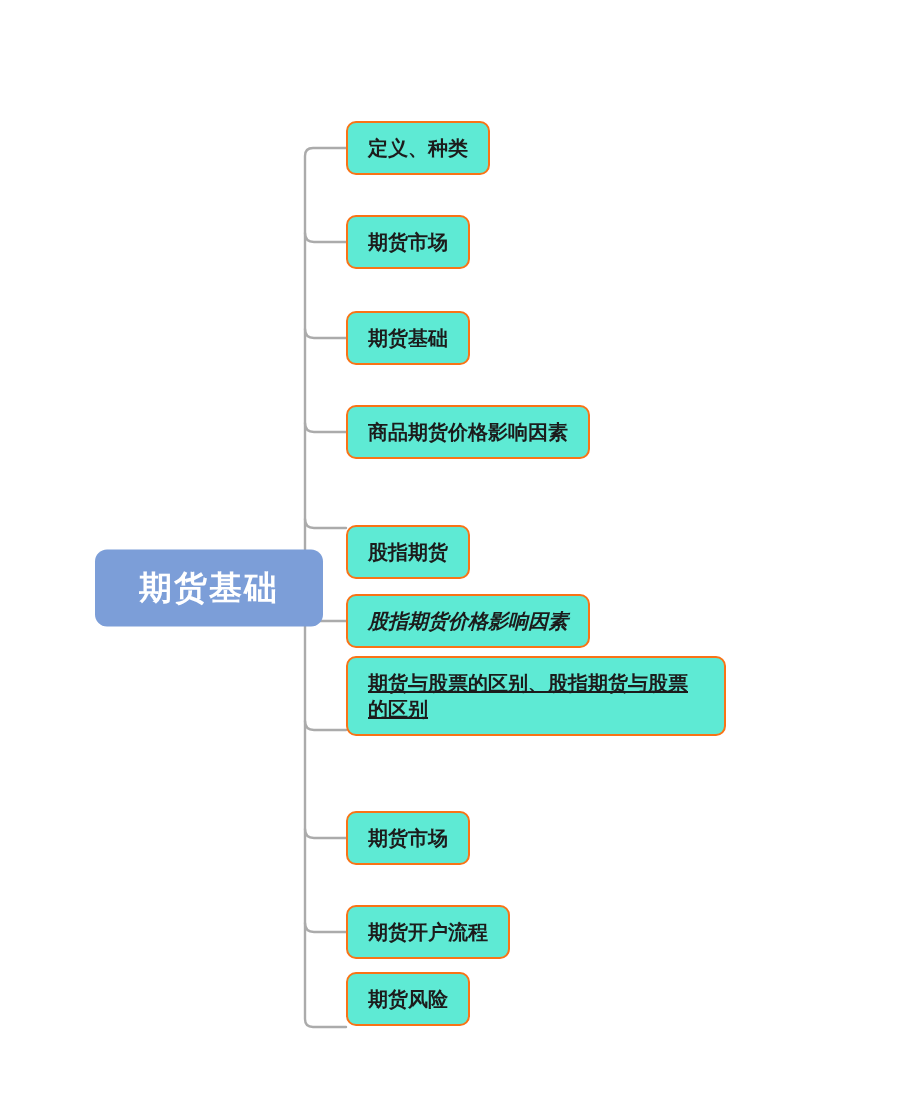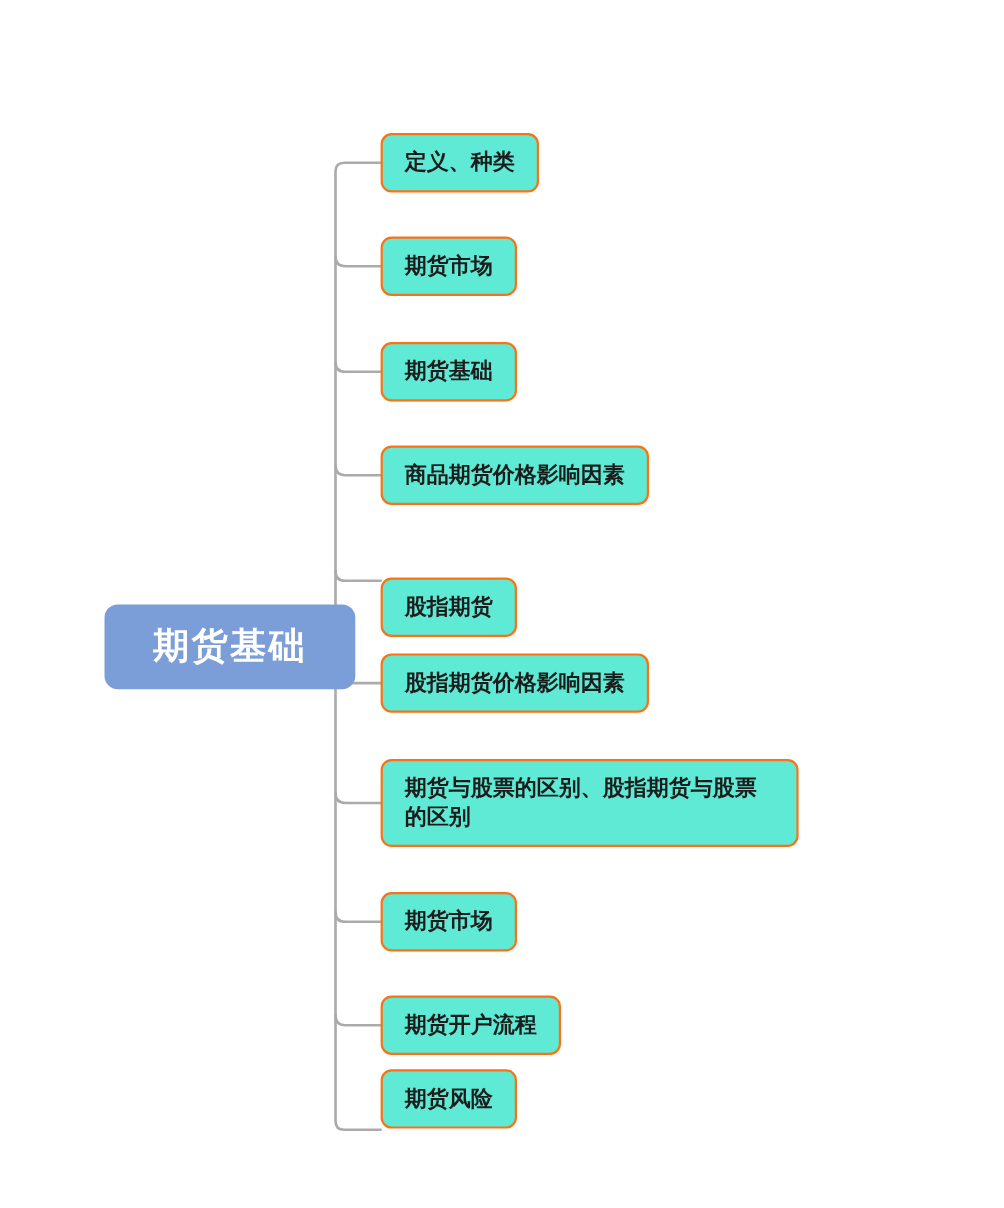--- a/index.html
+++ b/index.html
@@ -77,19 +77,19 @@
   <div class="root-node">
     <span>期货基础</span>
   </div>
 
   <div id="children">
       <div class="node" style="top: 148px;"><span>定义、种类</span></div>
       <div class="node" style="top: 242px;"><span>期货市场</span></div>
       <div class="node" style="top: 338px;"><span>期货基础</span></div>
       <div class="node" style="top: 432px;"><span>商品期货价格影响因素</span></div>
       <div class="node" style="top: 552px;"><span>股指期货</span></div>
-      <div class="node" style="top: 621px;"><span>股指期货价格影响因素</span></div>
-      <div class="node" style="top: 730px;"><span>期货与股票的区别、股指期货与股票的区别</span></div>
+      <div class="node" style="top: 621px; font-style: italic;"><span>股指期货价格影响因素</span></div>
+      <div class="node" style="top: 696px; text-decoration: underline;"><span>期货与股票的区别、股指期货与股票的区别</span></div>
       <div class="node" style="top: 838px; text-align: right;"><span>期货市场</span></div>
       <div class="node" style="top: 932px;"><span>期货开户流程</span></div>
       <div class="node" style="top: 999px;"><span>期货风险</span></div>
     </div>
 </div>
 
 </body></html>

